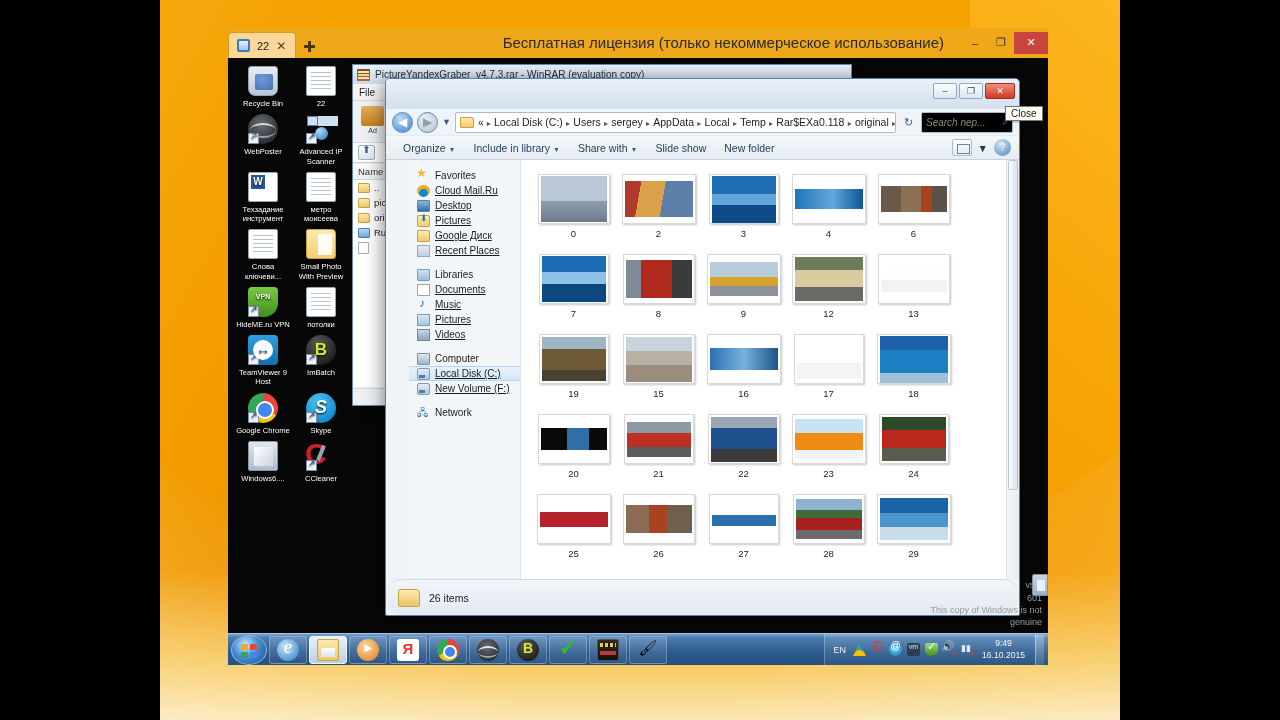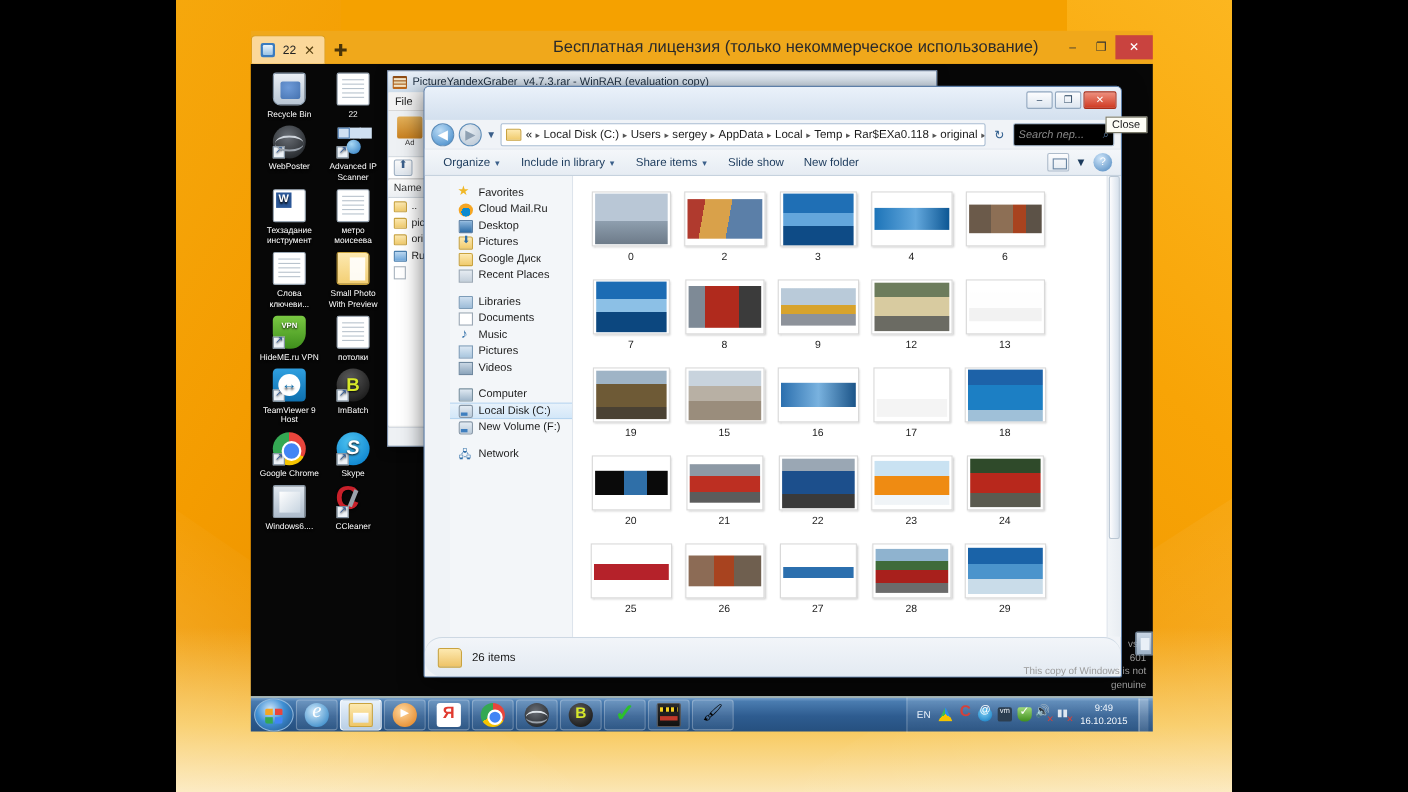--- a/index.html
+++ b/index.html
@@ -254,21 +254,21 @@
     cursor:pointer;}
   #ex-body { flex:1; display:flex; min-height:0;margin-left:23px; }
 
   
   #ex-nav {
     width:112px; flex:none; background:#f3f6f9; border-right:1px solid #dde4ec;
     padding:8px 0 0 0; overflow:hidden; font-size:10px; color:#1b1b1b;
   }
   .navgroup{ margin-bottom:9px; }
   .navrow{ display:flex; align-items:center; gap:5px; height:15px; padding-left:8px; cursor:pointer;}
-  .navrow.child{ padding-left:8px; }
+  .navrow.child{ padding-left:8px;text-decoration:underline; }
   .navrow.sel{ background:linear-gradient(#e8f2fb,#d3e7f8); border:1px solid #b5d4ef;
     border-left:none;border-right:none;}
   .ni{ width:13px;height:12px;flex:none;position:relative;}
   .ni-star:after{content:"★";position:absolute;left:-1px;top:-4px;font-size:12px;color:#f0b828;}
   .ni-cloud{background:radial-gradient(circle at 50% 65%,#0a8ad0 40%,#f5a623 41%);border-radius:50%;}
   .ni-desk{background:linear-gradient(#8fb8dd,#2f6ea8);border-radius:1px;border:1px solid #5b7fa4;}
   .ni-dl{background:linear-gradient(#fde9b0,#f0cb6d);border:1px solid #c9a33f;border-radius:1px 2px 1px 1px;}
   .ni-dl:after{content:"⬇";position:absolute;left:2px;top:-3px;font-size:9px;color:#2f6ea8;}
   .ni-gd{background:linear-gradient(#fde9b0,#f0cb6d);border:1px solid #c9a33f;border-radius:1px 2px 1px 1px;}
   .ni-recent{background:linear-gradient(#e6ecf2,#c3cfdb);border:1px solid #9aa7b4;}
@@ -540,21 +540,21 @@
     <div id="ex-search">
       <span>Search nep...</span>
       <span class="mag">⌕</span>
     </div>
   </div>
 
   <div id="ex-toolbar">
     <div id="tb-items" style="display:flex;align-items:center;">
         <div class="tbitem"><span>Organize</span><span class="cv">▼</span></div>
         <div class="tbitem"><span>Include in library</span><span class="cv">▼</span></div>
-        <div class="tbitem"><span>Share items</span><span class="cv">▼</span></div>
+        <div class="tbitem"><span>Share with</span><span class="cv">▼</span></div>
         <div class="tbitem"><span>Slide show</span></div>
         <div class="tbitem"><span>New folder</span></div>
       </div>
     <div class="right">
       <div class="viewbtn"></div>
       <span class="tbitem" style="padding:0">▼</span>
       <div class="helpbtn">?</div>
     </div>
   </div>
 

